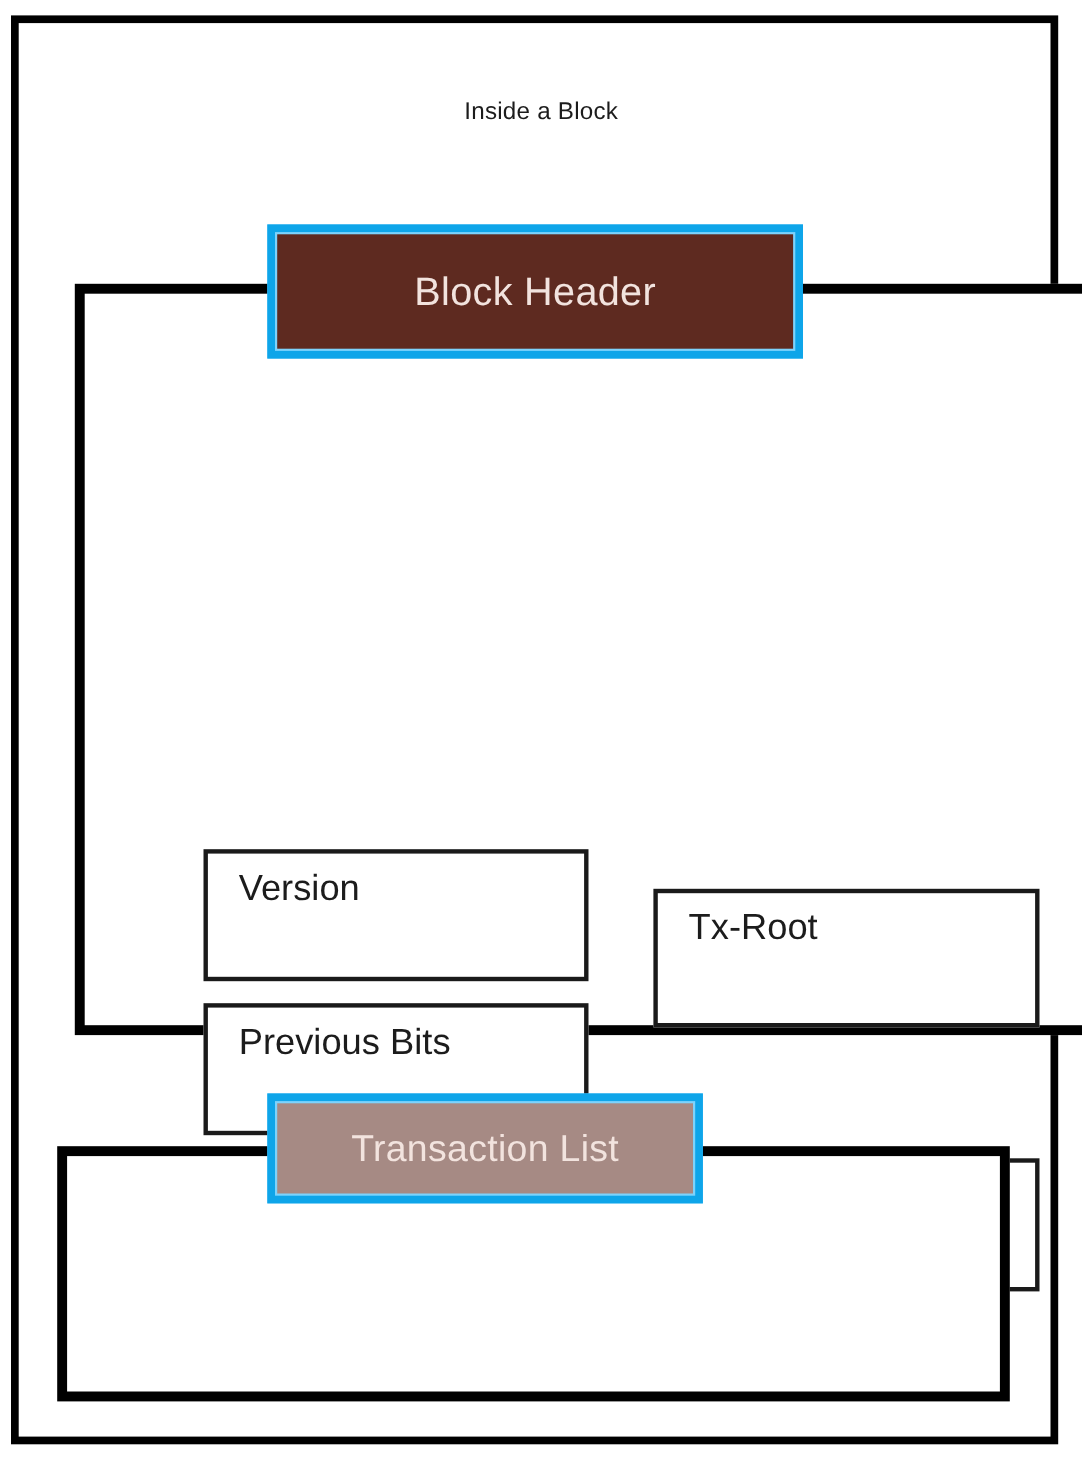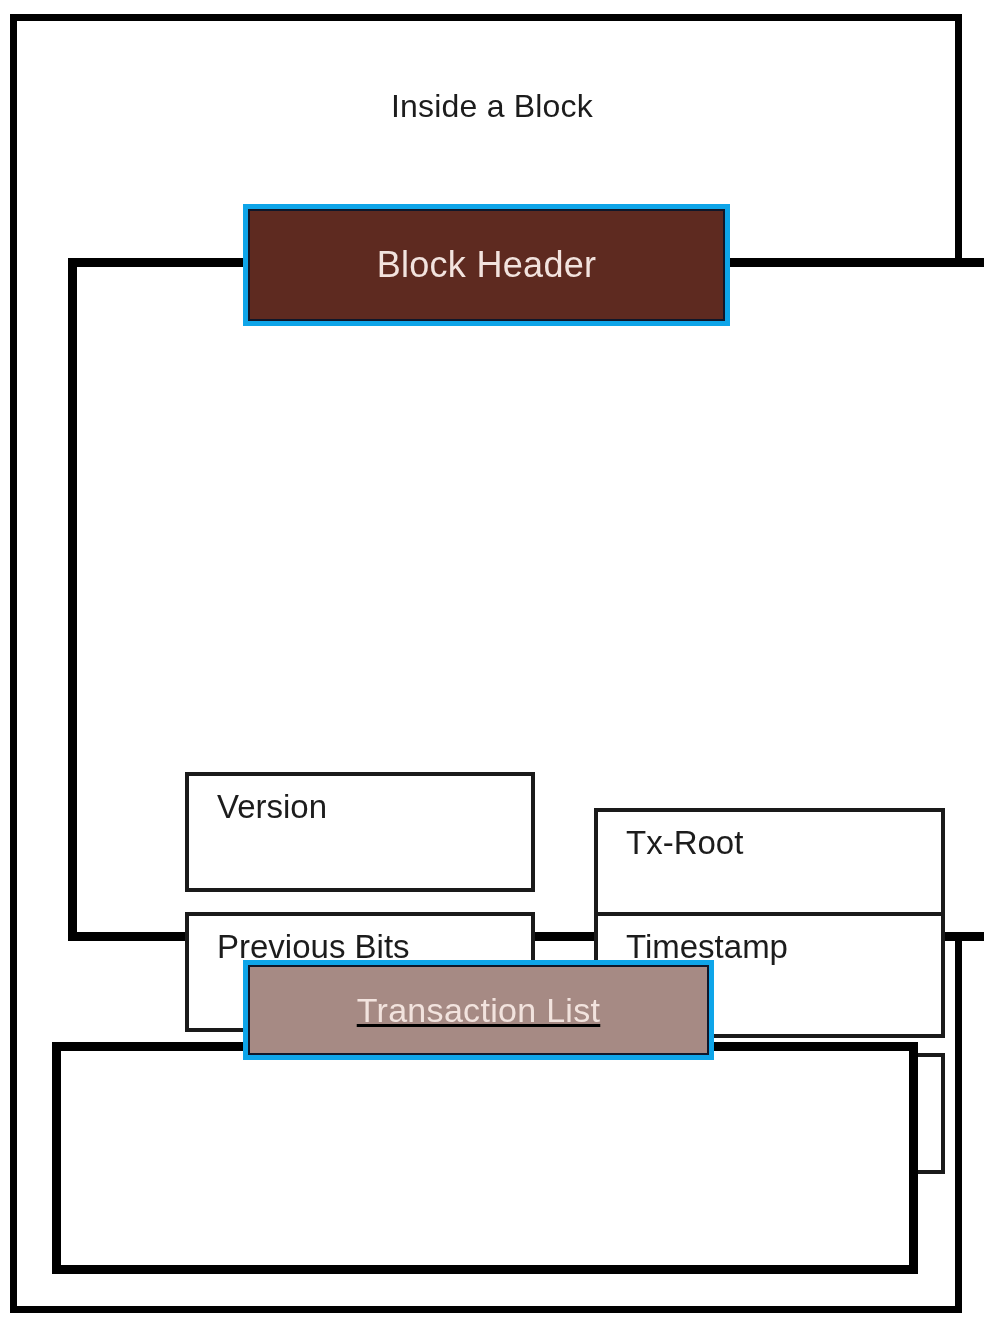--- a/index.html
+++ b/index.html
@@ -33,21 +33,21 @@
     background: #ffffff;
   }
 
   
   .diagram-title {
     position: absolute;
     left: 0;
     top: 88px;
     width: 984px;
     text-align: center;
-    font-size: 32px;
+    font-size: 22px;
     color: #1c1c1c;
     letter-spacing: 0.2px;
     white-space: nowrap;
   }
 
   
   .section-box {
     position: absolute;
     border: 9px solid #000000;
     box-sizing: border-box;
@@ -62,38 +62,37 @@
   #transaction-section {
     left: 52px;
     top: 1042px;
     width: 866px;
     height: 232px;
   }
 
   
   .banner-outer {
     position: absolute;
-    border: 5px solid #0ea5e9;
+    border: 7px solid #0ea5e9;
     box-sizing: border-box;
-    background: #0f172a;
+    background: #7dd3fc;
     padding: 2px;
     z-index: 5;
   }
   #block-header-banner {
     left: 243px;
     top: 204px;
     width: 487px;
     height: 122px;
   }
   #transaction-banner {
     left: 243px;
-    top: 960px;
-    width: 471px;
+    top: 994px;
+    width: 396px;
     height: 100px;
-    text-decoration: underline;
   }
   .banner-fill {
     width: 100%;
     height: 100%;
     box-sizing: border-box;
     display: flex;
     align-items: center;
     justify-content: center;
     color: #f2e3de;
     font-size: 34px;
@@ -141,21 +140,20 @@
   <div class="section-box" id="block-header-section">
 
     <div class="field-box" id="field-version">Version</div>
 
     <div class="field-box" id="field-previous-hash">Previous Bits</div>
 
     <div class="field-box" id="field-bits">Bits</div>
 
     <div class="field-box" id="field-tx-root">Tx-Root</div>
 
-    <div class="field-box" id="field-timestamp">Timestamp</div>
 
     <div class="field-box" id="field-nonce">Nonce</div>
   </div>
 
   <div class="banner-outer" id="block-header-banner">
     <div class="banner-fill">Block Header</div>
   </div>
 
   <div class="section-box" id="transaction-section">
 

